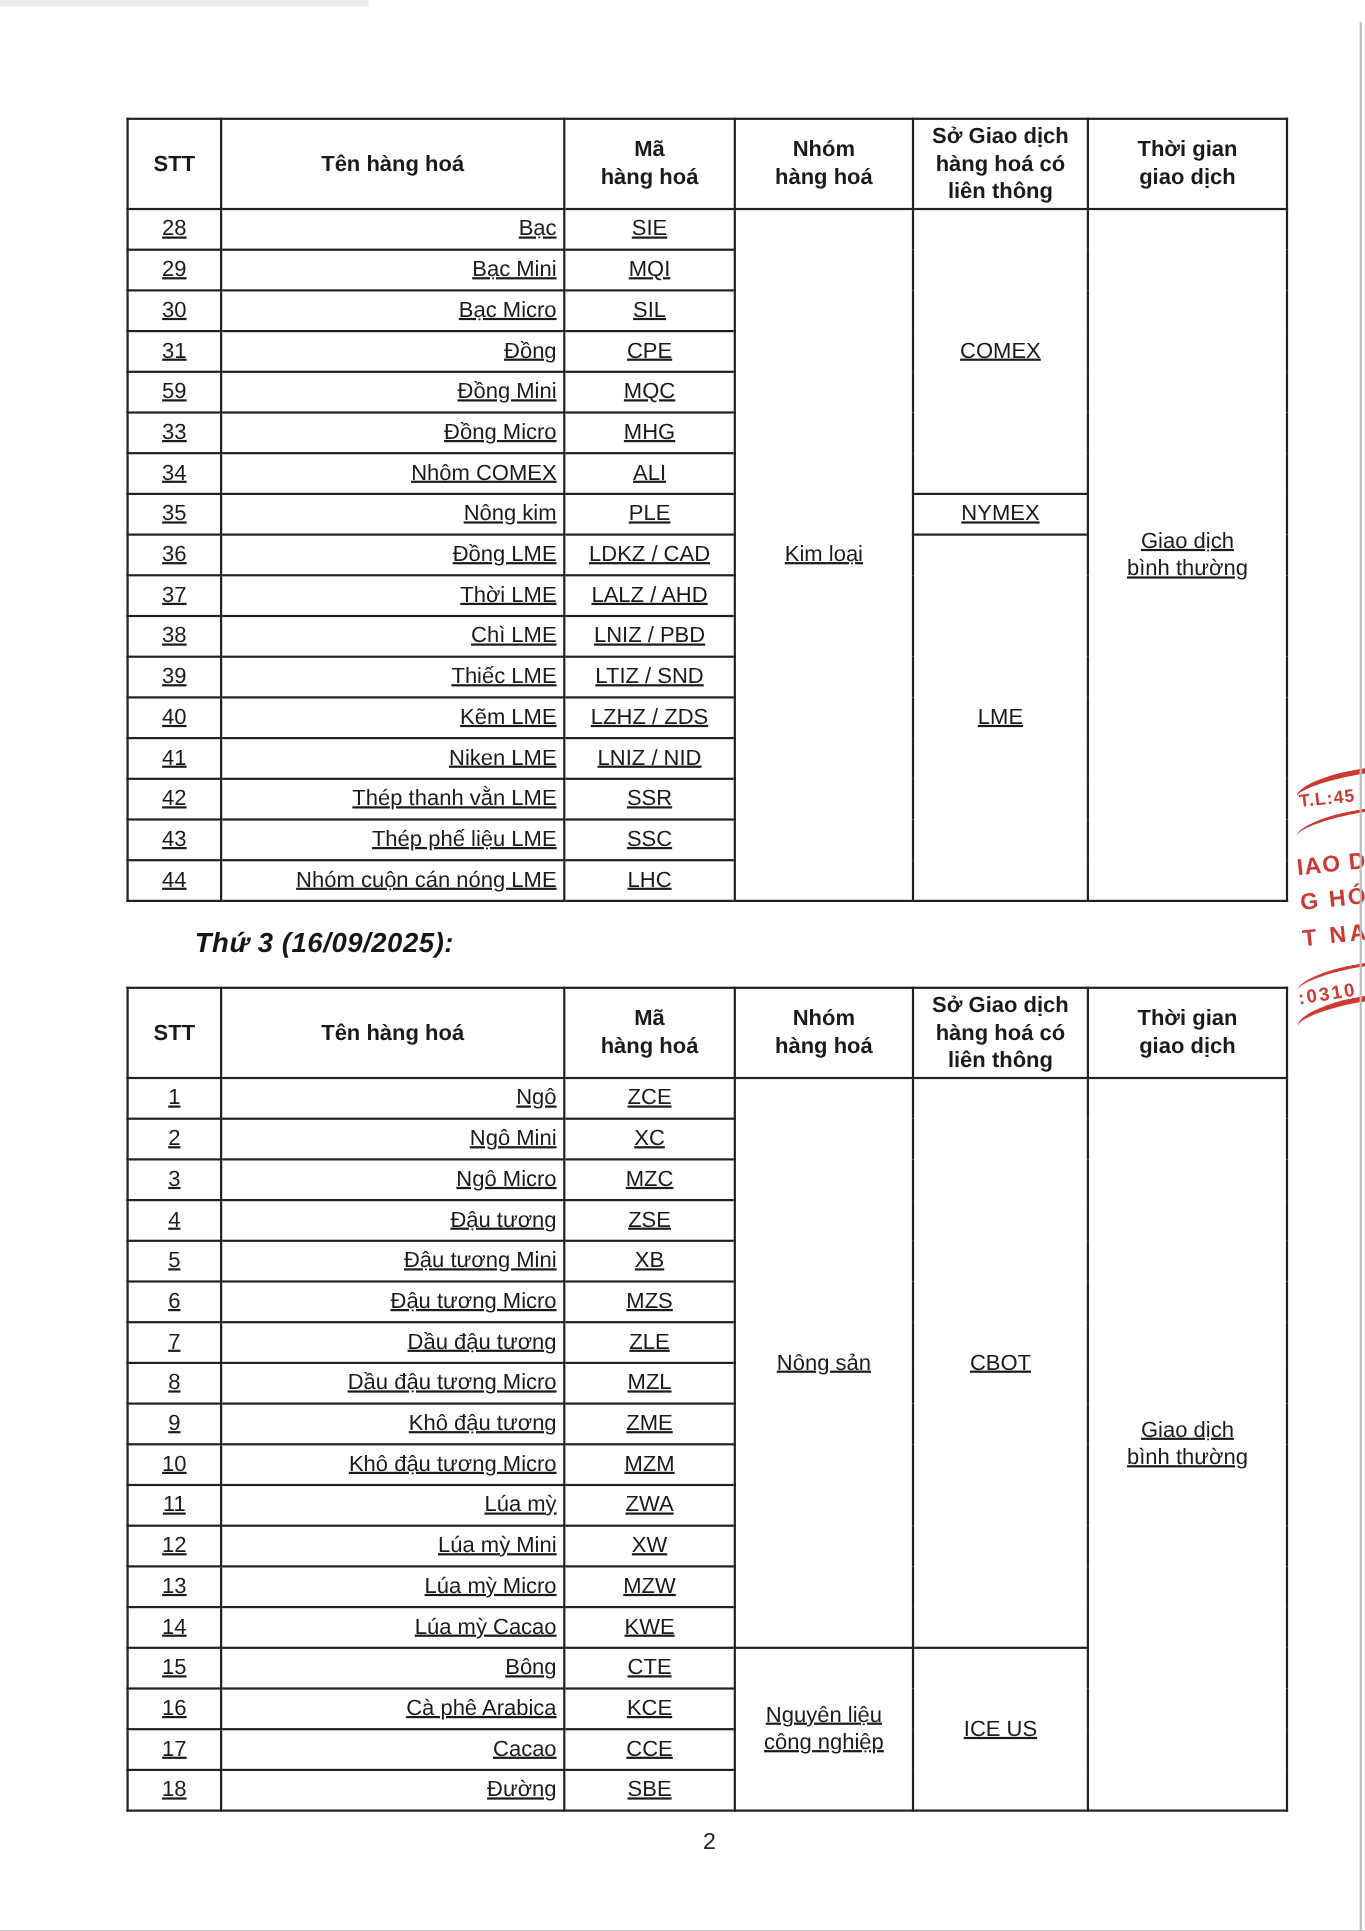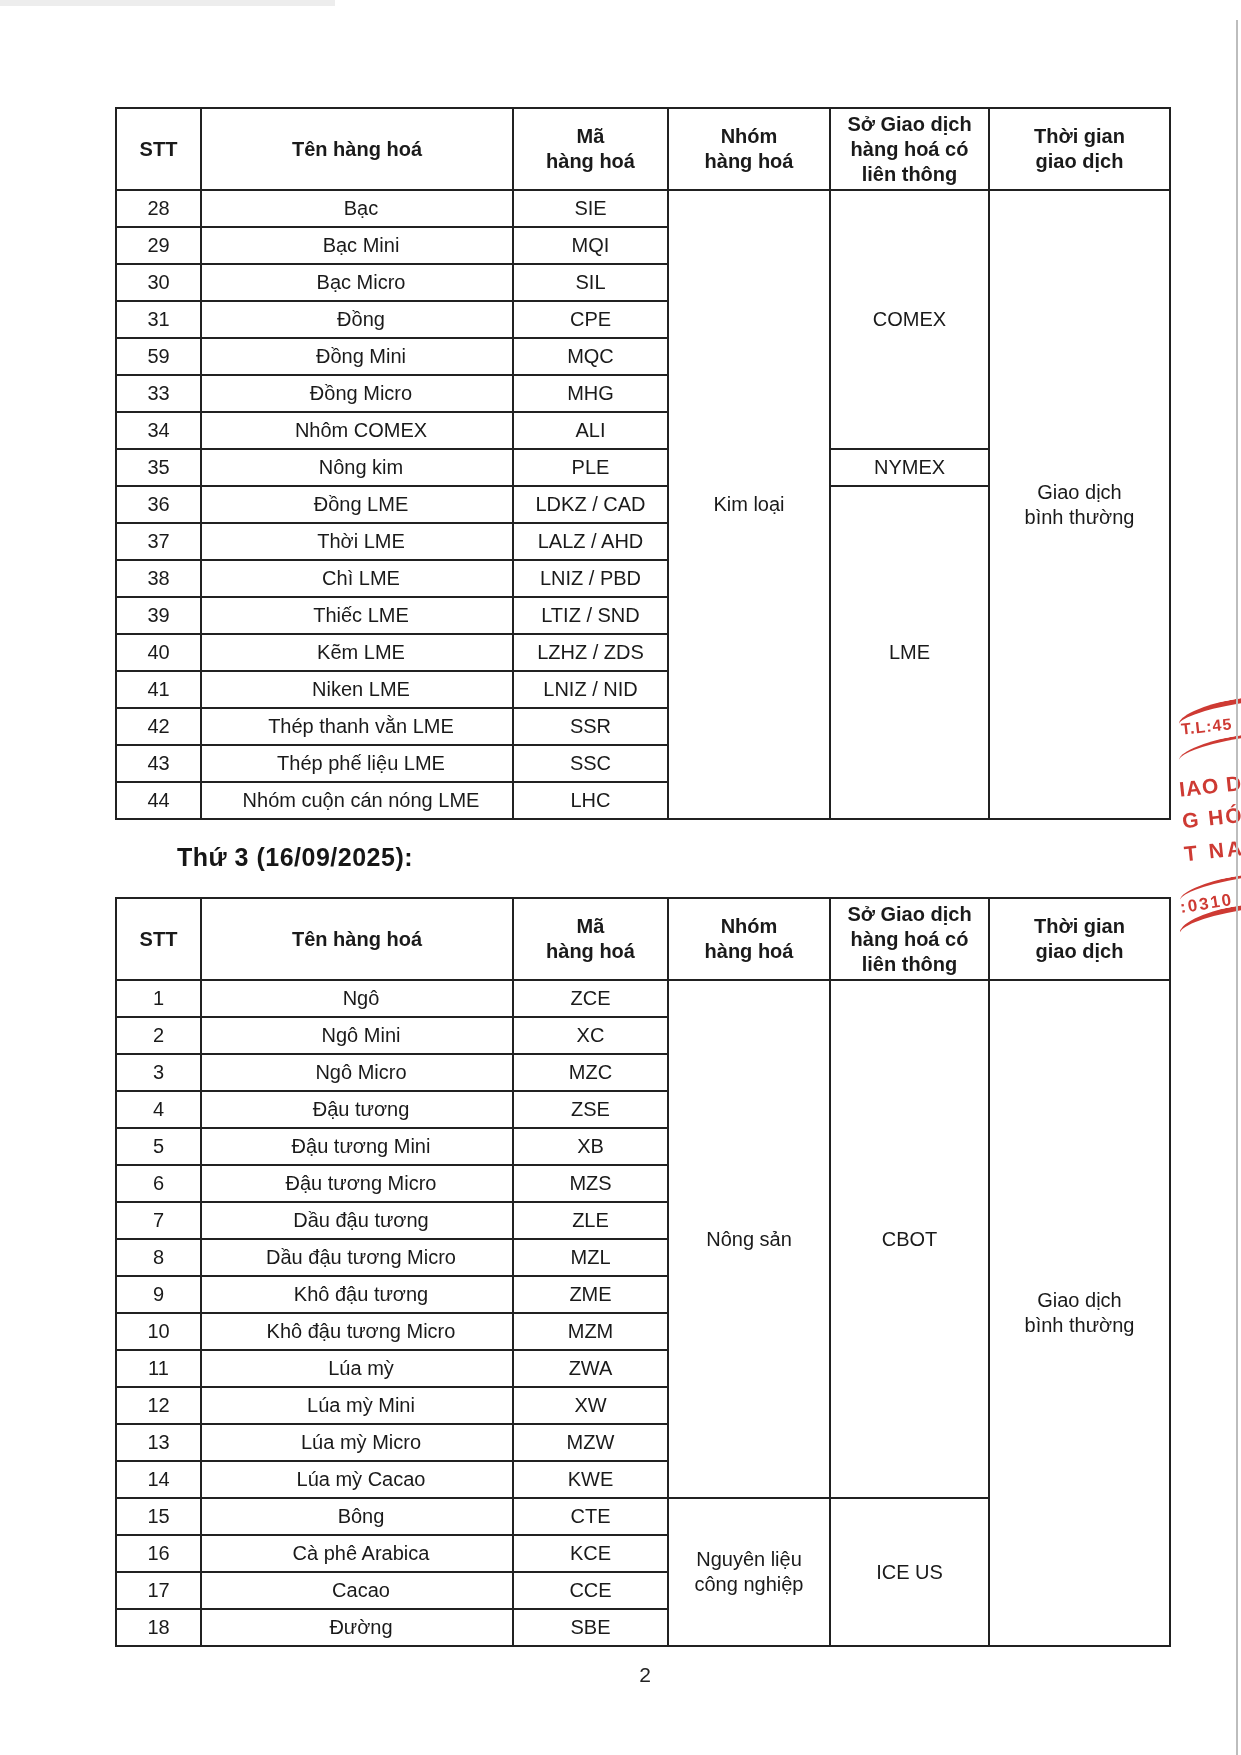--- a/index.html
+++ b/index.html
@@ -25,29 +25,30 @@
     text-align:center;
     vertical-align:middle;
     font-size:20px;
     color:#1a1a1a;
     padding:0 6px;
     overflow:hidden;
     line-height:1.25;
   }
   .doc-table th.hd{font-weight:bold;}
   .doc-table tr.hrow{height:82px;}
-  .doc-table tbody tr{height:37px;}
-  .doc-table td.c-name{text-align:center;padding-left:14px;}
+  .doc-table tbody tr{height:37px;text-decoration:underline;}
+  .doc-table td.c-name{text-align:right;padding-left:14px;}
   #t1{left:115px;top:107px;}
   #t2{left:115px;top:897px;}
   
   .section-heading{
     position:absolute;left:177px;top:843px;
     font-size:25px;font-weight:bold;color:#161616;
     letter-spacing:0.5px;
+    font-style:italic;
   }
   .page-number{
     position:absolute;left:610px;top:1663px;width:70px;
     text-align:center;font-size:21px;color:#222;
   }
   
   #stamp{
     position:absolute;left:1177px;top:698px;width:64px;height:245px;
     overflow:hidden;
     color:var(--stamp-red,#ce3a33);

